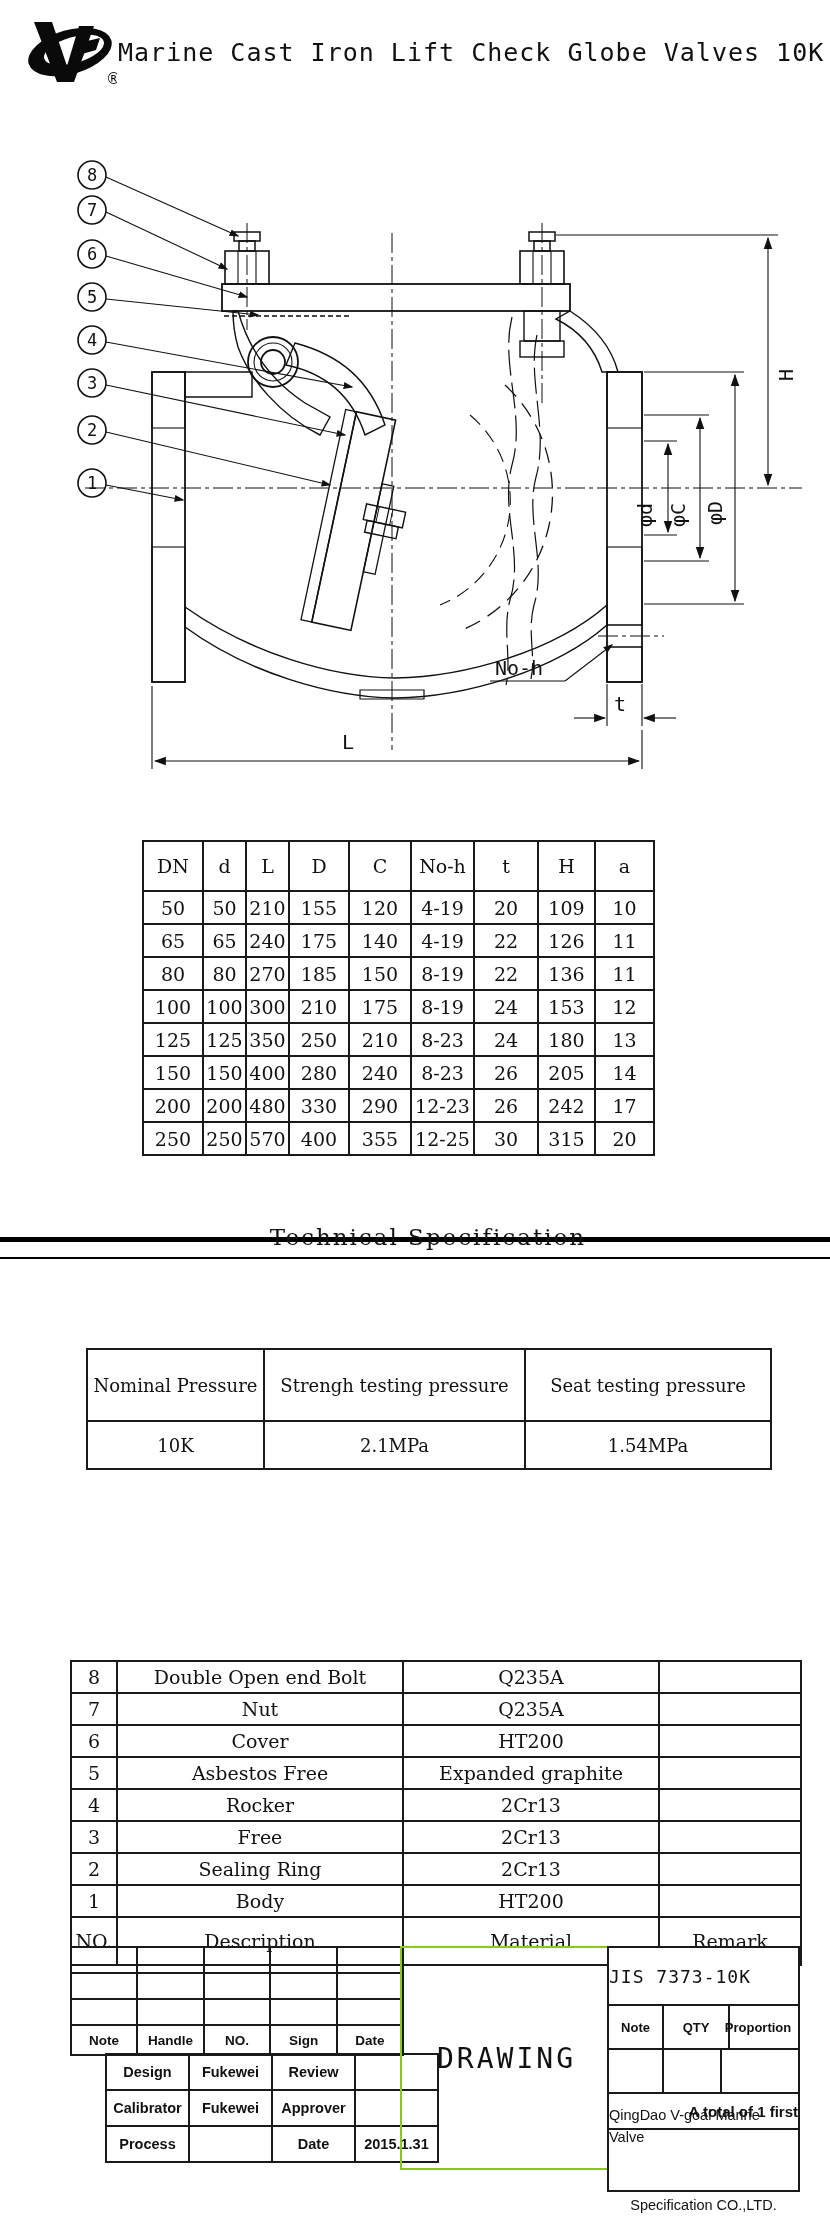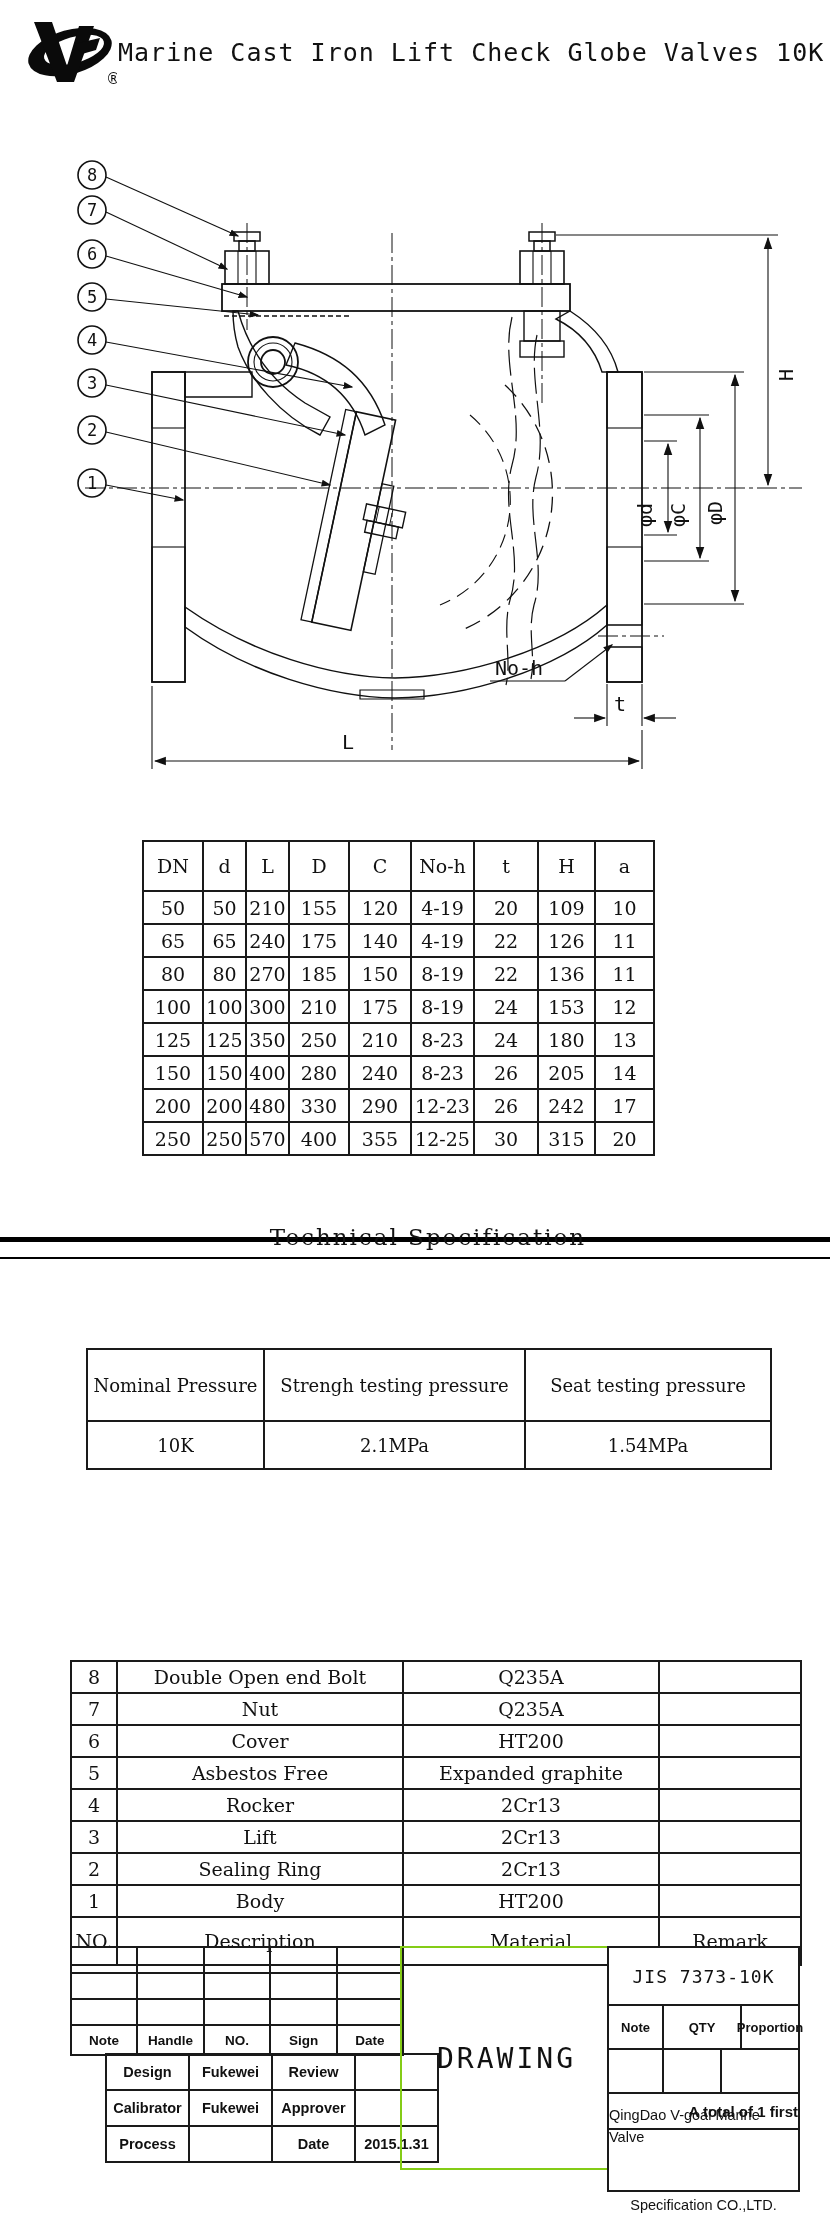--- a/index.html
+++ b/index.html
@@ -36,21 +36,21 @@
             font-family:"Liberation Sans",sans-serif;font-weight:bold;font-size:13.5px;}
   .gridA tr.lblrow td{height:28px;}
   .gridB{left:0;top:107px;width:332px;margin-left:35px;}
   .gridB td{border:2px solid #1a1a1a;height:34px;text-align:center;padding:0;
             font-family:"Liberation Sans",sans-serif;font-weight:bold;font-size:14.5px;}
   #tb-center{left:330px;top:0;width:209px;height:220px;border:2px solid #84cc16;
              display:flex;align-items:center;justify-content:center;
              font-size:28px;letter-spacing:3px;}
   #tb-right{left:537px;top:0;width:193px;}
   .rrow{box-sizing:border-box;border:2px solid #1a1a1a;margin-top:-2px;background:#fff;}
-  #jis-cell{height:60px;display:flex;align-items:center;justify-content:center;
+  #jis-cell{height:60px;display:flex;align-items:center;justify-content:flex-start;
             font-size:18px;letter-spacing:1px;margin-top:0;}
   .rcols{display:flex;height:46px;}
   .rcols>div{box-sizing:border-box;flex:0 0 auto;display:flex;align-items:center;justify-content:center;
              border-right:2px solid #1a1a1a;font-weight:bold;font-size:13px;}
   .rcols>div:last-child{border-right:none;}
   #tb-total{height:38px;display:flex;align-items:center;justify-content:flex-end;
             font-weight:bold;font-size:15px;padding-left:24px;}
   #tb-company{height:64px;display:flex;flex-direction:column;align-items:center;justify-content:center;
               font-size:14.5px;line-height:1.55;gap:45px;}
   
@@ -417,21 +417,21 @@
           <td></td>
         </tr>
         <tr>
           <td>4</td>
           <td>Rocker</td>
           <td>2Cr13</td>
           <td></td>
         </tr>
         <tr>
           <td>3</td>
-          <td>Lift</td>
+          <td>Free</td>
           <td>2Cr13</td>
           <td></td>
         </tr>
         <tr>
           <td>2</td>
           <td>Sealing Ring</td>
           <td>2Cr13</td>
           <td></td>
         </tr>
         <tr>
@@ -521,21 +521,21 @@
     </table>
     <div class="abs" id="tb-center">
       <span>DRAWING</span>
     </div>
     <div class="abs tb-sans" id="tb-right">
       <div class="rrow" id="jis-cell" style="font-family:'DejaVu Sans Mono',monospace;">
         <span>JIS 7373-10K</span>
       </div>
       <div class="rrow rcols">
         <div style="width:55px">Note</div>
-        <div style="width:78px">QTY</div>
+        <div style="width:66px">QTY</div>
         <div style="width:56px">Proportion</div>
       </div>
       <div class="rrow rcols">
         <div style="width:55px"></div>
           <div style="width:58px"></div>
           <div style="width:76px"></div>
       </div>
       <div class="rrow" id="tb-total">
         <span>A total of 1 first</span>
       </div>

